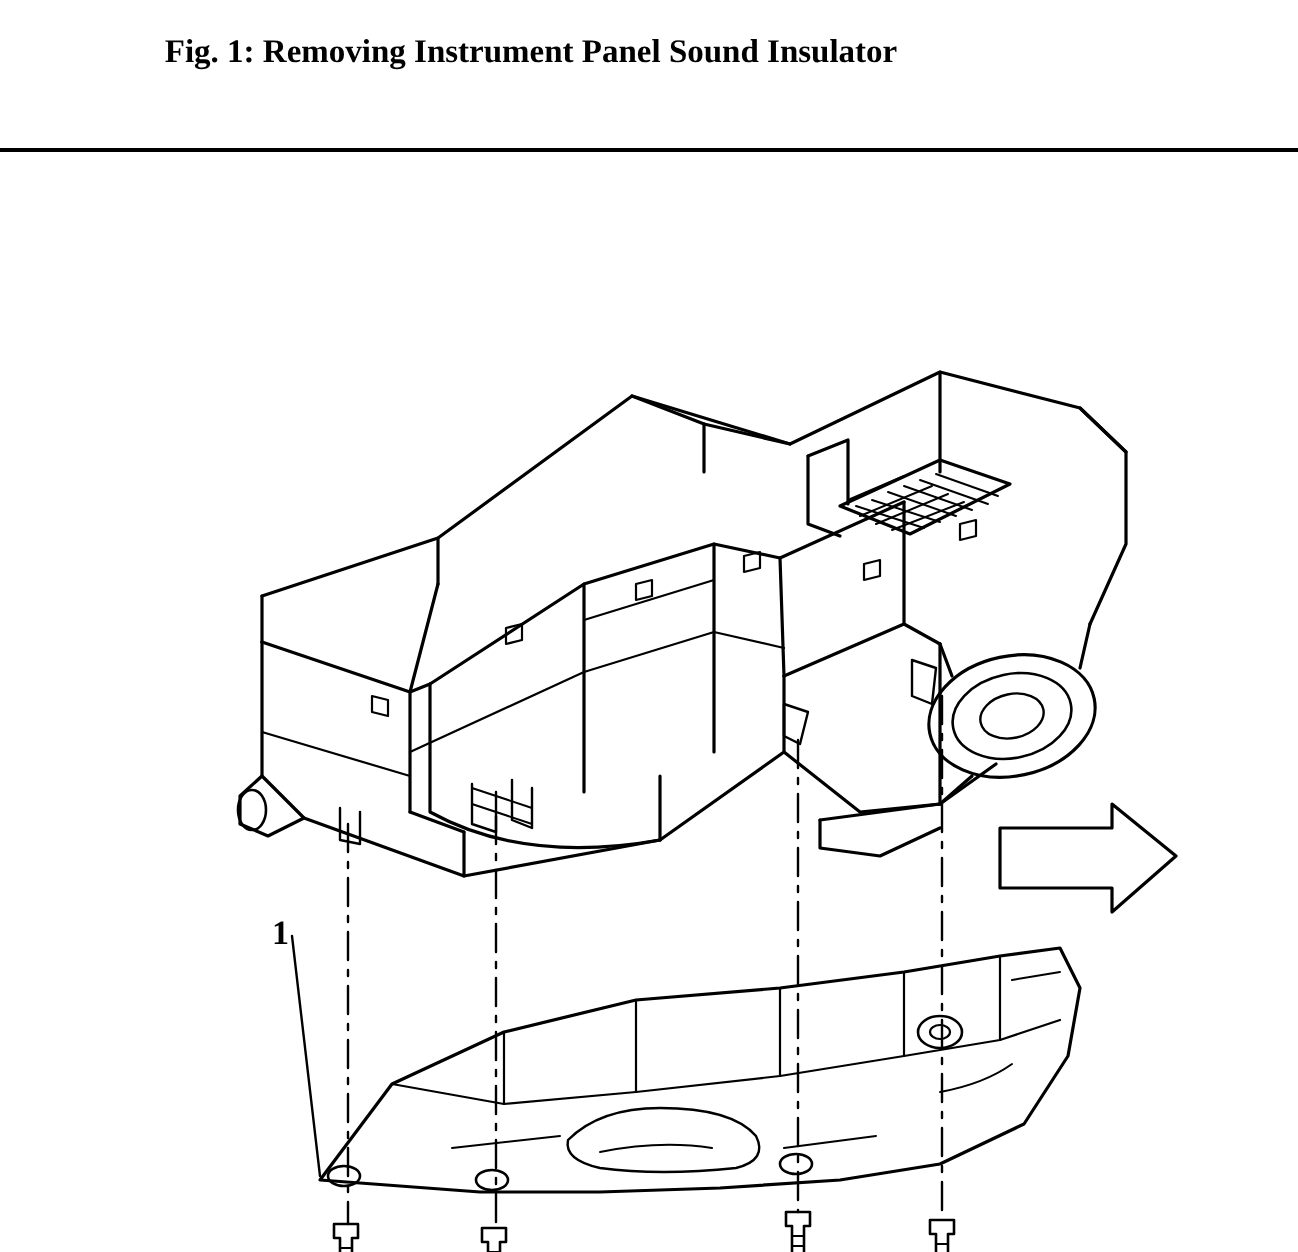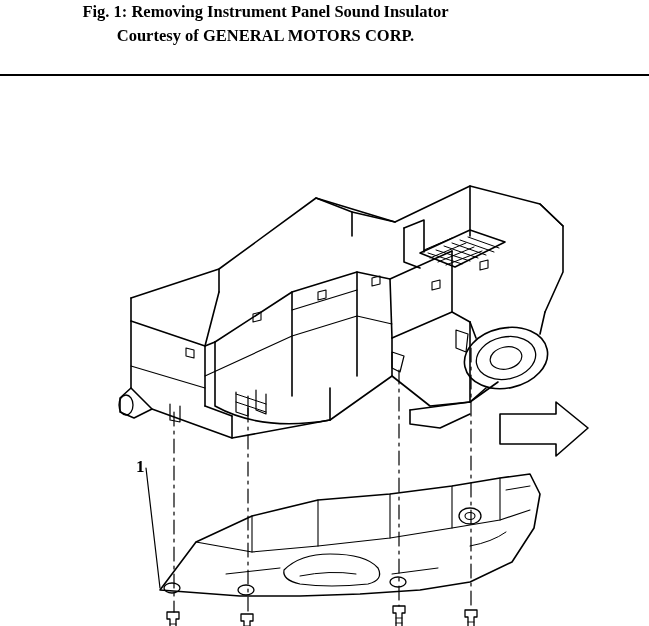--- a/index.html
+++ b/index.html
@@ -11,21 +11,21 @@
     position: relative;
     width: 649px;
     height: 626px;
     background: #ffffff;
     overflow: hidden;
     font-family: "Liberation Serif", serif;
   }
   .caption {
     position: absolute;
     left: 0;
-    top: 0;
+    top: 14px;
     width: 531px;
     text-align: center;
     color: #000000;
     font-family: "Liberation Serif", serif;
     font-weight: bold;
     font-size: 16.5px;
     line-height: 24px;
   }
   .caption .line1 { display: block; }
   .caption .line2 { display: block; }
@@ -57,21 +57,20 @@
     color: #000000;
   }
 </style>
 </head>
 <body>
 
 <div id="page">
 
   <div class="caption">
     <span class="line1">Fig. 1: Removing Instrument Panel Sound Insulator</span>
-    <span class="line2">Courtesy of GENERAL MOTORS CORP.</span>
   </div>
 
   <div class="rule"></div>
 
   <div class="figure-area">
     <svg width="649" height="550" viewBox="0 0 649 550" xmlns="http://www.w3.org/2000/svg">
       <g fill="none" stroke="#000000" stroke-width="1.6" stroke-linejoin="round" stroke-linecap="round">
 
         <path d="M131 222 L219 193 L316 122 L352 136 L352 160"></path>
         <path d="M131 222 L131 245"></path>

